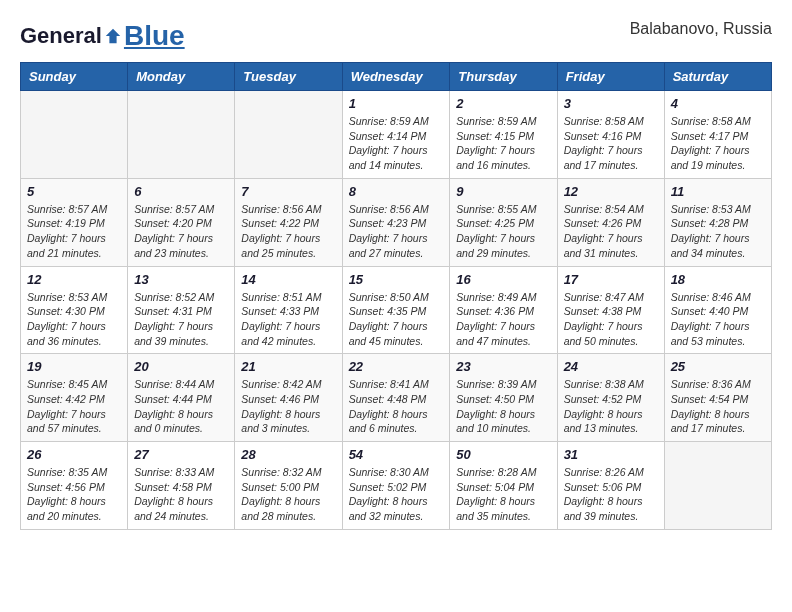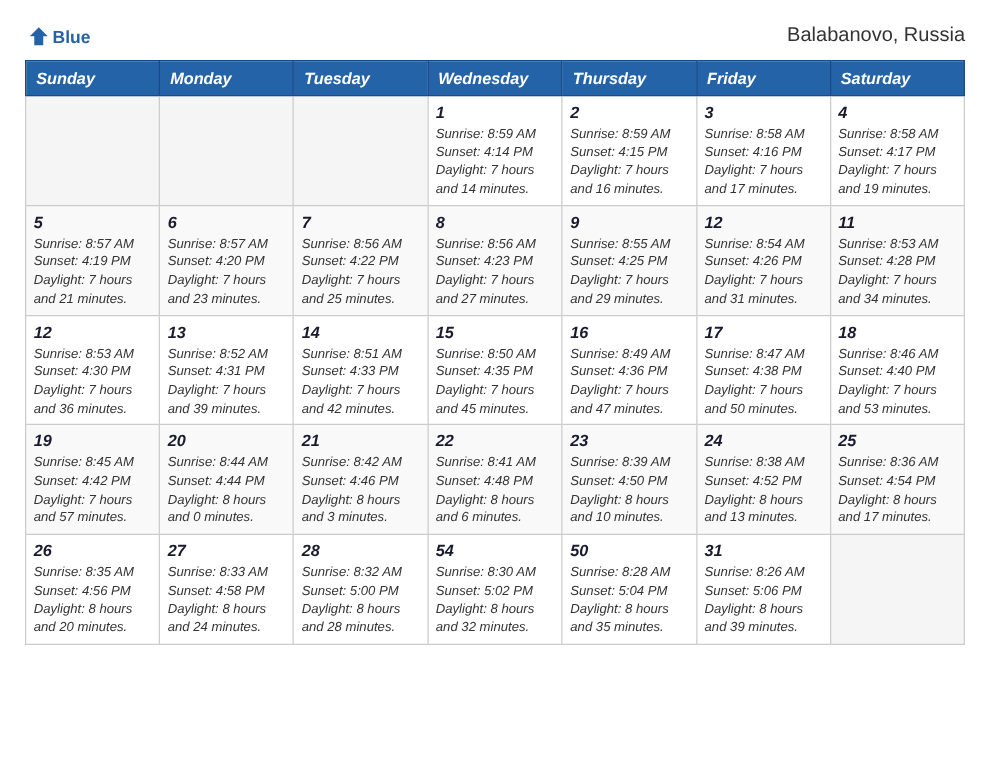--- a/index.html
+++ b/index.html
@@ -24,23 +24,24 @@
     .logo-text {
       display: flex;
       align-items: center;
     }
     .logo-general {
       font-size: 22px;
       font-weight: bold;
       color: #1a1a2e;
     }
     .logo-blue {
-      font-size: 14px;
+      font-size: 28px;
       font-weight: bold;
       color: #2563a8;
+      text-decoration: underline;
     }
     .logo-icon {
       width: 18px;
       height: 18px;
       margin-left: 2px;
       margin-right: 2px;
     }
     .title-block {
       text-align: right;
     }
@@ -99,20 +100,21 @@
       color: #333;
       line-height: 1.4;
     }
   </style>
 </head>
 <body>
 
 <div class="header">
   <div class="logo">
     <div class="logo-text">
+      <span class="logo-general">General</span>
       <svg class="logo-icon" viewBox="0 0 20 20">
         <polygon points="10,2 18,10 14,10 14,18 6,18 6,10 2,10" fill="#2563a8"></polygon>
       </svg>
       <span class="logo-blue">Blue</span>
     </div>
   </div>
   <div class="title-block">
     <h2>Balabanovo, Russia</h2>
   </div>
 </div>

